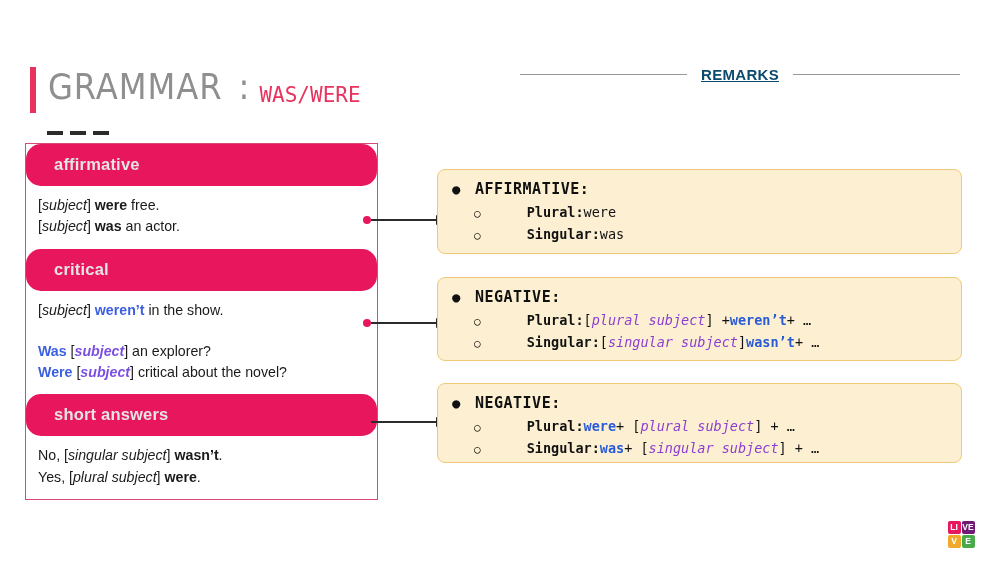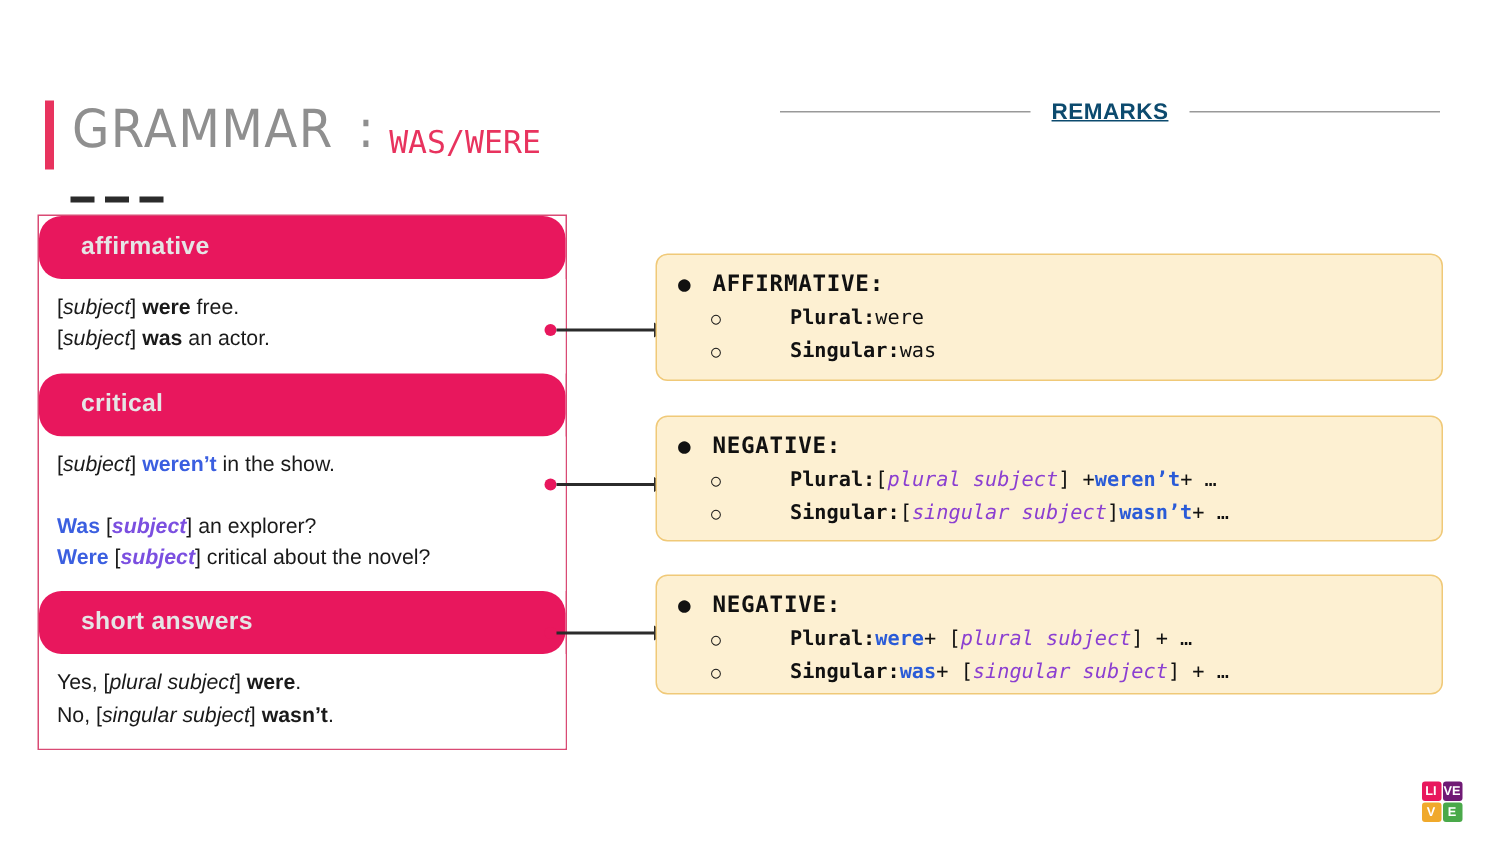--- a/index.html
+++ b/index.html
@@ -295,22 +295,22 @@
     <div class="tbl-head">critical</div>
     <div class="tbl-body">
       <div class="row-line"><span class="">[</span><span class="sub">subject</span><span class="">] </span><span class="blue">weren’t</span><span class=""> in the show.</span></div>
     </div>
     <div class="tbl-body">
       <div class="row-line"><span class="blue">Was</span><span class=""> [</span><span class="purple sub">subject</span><span class="">] an explorer?</span></div>
       <div class="row-line"><span class="blue">Were</span><span class=""> [</span><span class="purple sub">subject</span><span class="">] critical about the novel?</span></div>
     </div>
     <div class="tbl-head">short answers</div>
     <div class="tbl-body">
+      <div class="row-line"><span class="">No, [</span><span class="sub">singular subject</span><span class="">] </span><span class="b">wasn’t</span><span class="">.</span></div>
       <div class="row-line"><span class="">Yes, [</span><span class="sub">plural subject</span><span class="">] </span><span class="b">were</span><span class="">.</span></div>
-      <div class="row-line"><span class="">No, [</span><span class="sub">singular subject</span><span class="">] </span><span class="b">wasn’t</span><span class="">.</span></div>
     </div>
   </div>
 
 <div class="connector" style="left:363px; top:214px; width:82px;">
   <div class="dot"></div>
   <div class="line"></div>
   <div class="head"></div>
 </div>
 <div class="connector" style="left:363px; top:317px; width:82px;">
   <div class="dot"></div>

